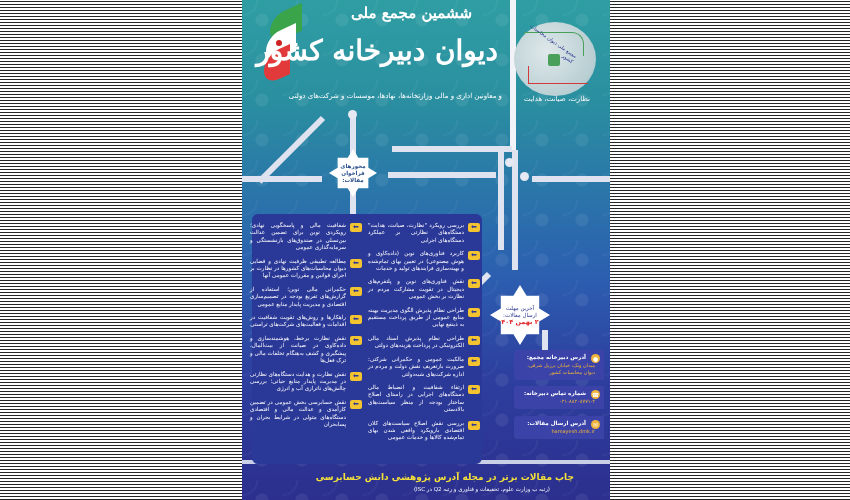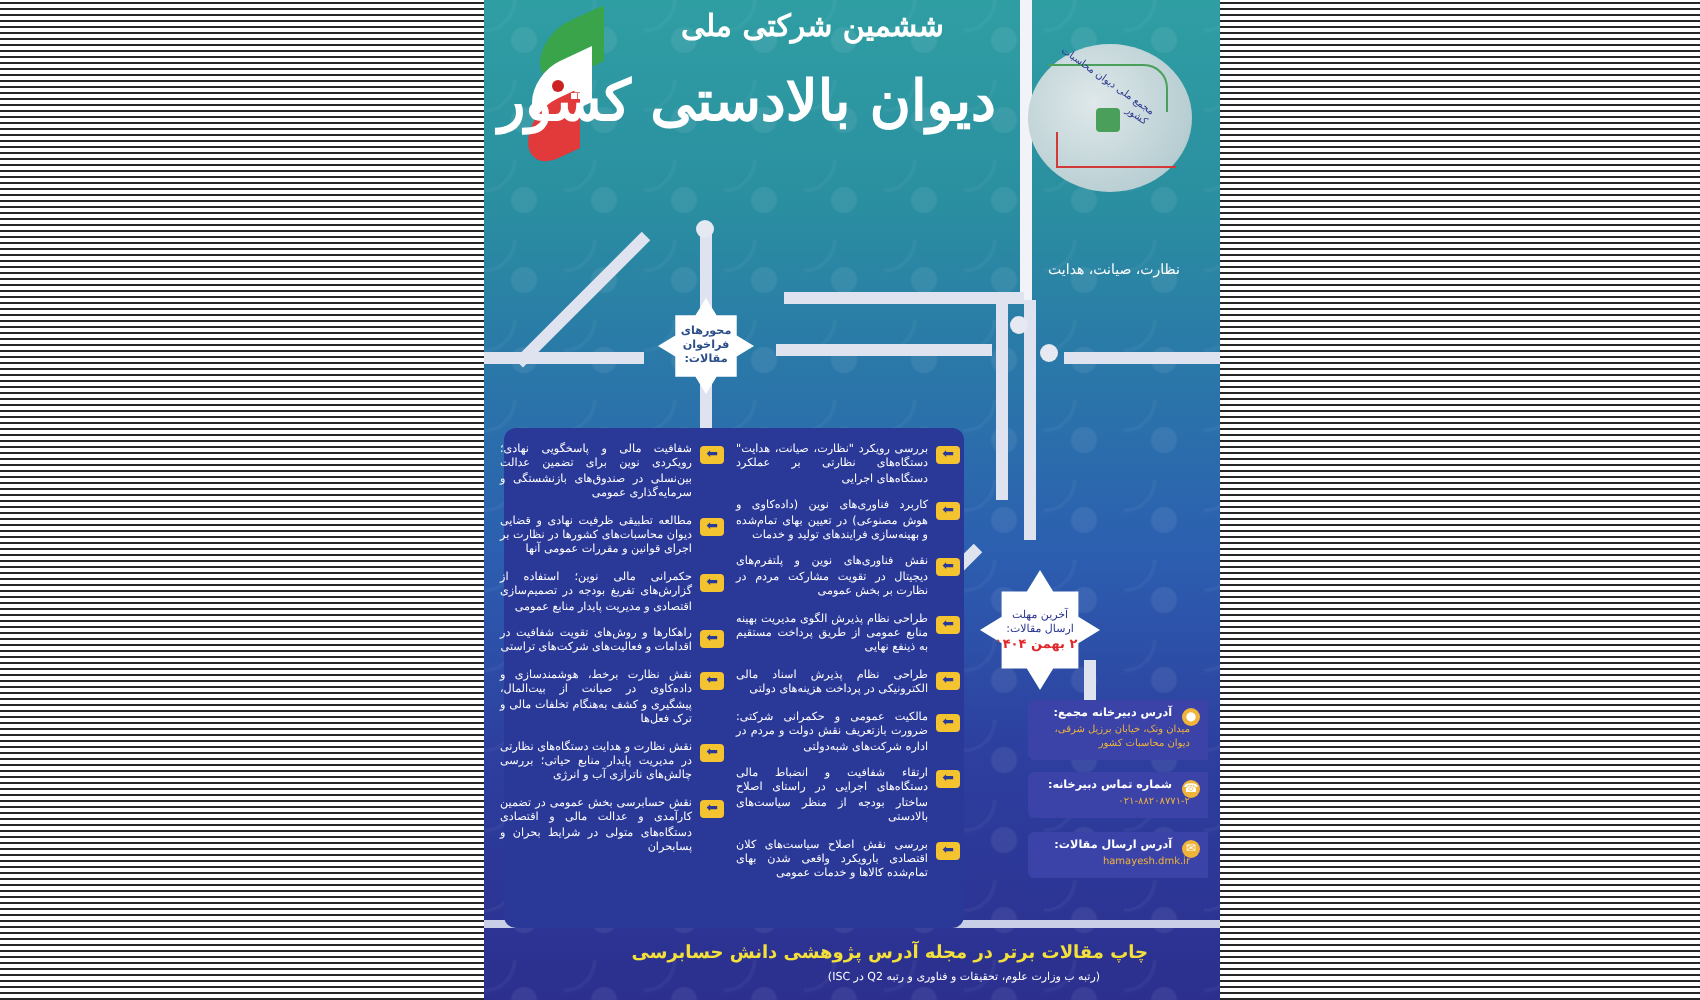--- a/index.html
+++ b/index.html
@@ -39,21 +39,21 @@
   
   .logo {
     position: absolute; left: 272px; top: 22px; width: 82px; height: 74px;
     border-radius: 50%;
     background: radial-gradient(circle at 40% 40%, #dfe8ea, #b9cfd3 70%, #9fbec3);
   }
   .logo .map-line-g { position: absolute; left: 10px; top: 10px; width: 60px; height: 24px; border-top: 1.5px solid #4aa05a; border-right: 1.5px solid #4aa05a; border-radius: 0 12px 0 0; }
   .logo .map-line-r { position: absolute; left: 14px; top: 44px; width: 60px; height: 18px; border-bottom: 1.5px solid #d23a3a; border-left: 1.5px solid #d23a3a; }
   .logo .badge { position: absolute; left: 34px; top: 32px; width: 12px; height: 12px; background: #4aa05a; border-radius: 2px; }
   .logo .logo-text { position: absolute; left: 6px; top: 14px; width: 60px; font-size: 5px; color: #2a3590; transform: rotate(35deg); direction: rtl; }
-  .logo-motto { position: absolute; left: 280px; top: 95px; width: 70px; text-align: center; color: #fff; font-size: 7px; font-family: "DejaVu Serif", serif; margin-top: 36px; }
+  .logo-motto { position: absolute; left: 280px; top: 95px; width: 70px; text-align: center; color: #fff; font-size: 7px; font-family: "DejaVu Serif", serif; }
 
   
   .flag { position: absolute; left: 18px; top: 10px; width: 40px; height: 85px; }
   .flag .g { position: absolute; left: 10px; top: 0; width: 32px; height: 28px; background: #3aa44a; border-radius: 30px 4px 0 30px; transform: skewY(-25deg); }
   .flag .w { position: absolute; left: 6px; top: 20px; width: 30px; height: 28px; background: #fff; border-radius: 24px 0 0 24px; transform: skewY(-25deg); }
   .flag .r { position: absolute; left: 4px; top: 40px; width: 26px; height: 30px; background: #e23a3a; border-radius: 20px 0 0 20px; transform: skewY(-25deg); }
   .flag .emblem { position: absolute; left: 16px; top: 30px; width: 6px; height: 6px; background: #c22; border-radius: 50%; }
 
   .t-small { position: absolute; right: 138px; top: 4px; color: #fff; font-size: 15px; font-family: "DejaVu Serif", serif; font-weight: bold; }
   .t-big { position: absolute; right: 112px; top: 34px; color: #fff; font-size: 28px; font-family: "DejaVu Serif", serif; font-weight: bold; white-space: nowrap; }
@@ -114,22 +114,23 @@
     <div class="logo-text">مجمع ملی دیوان محاسبات کشور</div>
   </div>
   <div class="logo-motto">نظارت، صیانت، هدایت</div>
 
   <div class="flag">
     <div class="g"></div>
       <div class="w"></div>
       <div class="r"></div>
       <div class="emblem"></div>
   </div>
-  <div class="t-small">ششمین شرکتی ملی</div>
-  <div class="t-big">دیوان بالادستی کشور</div>
+  <div class="t-small">ششمین مجمع ملی</div>
+  <div class="t-big">دیوان دبیرخانه کشور</div>
+  <div class="t-sub">و معاونین اداری و مالی وزارتخانه‌ها، نهادها، موسسات و شرکت‌های دولتی</div>
 
   <div class="ln" style="left:0;top:176px;width:80px;height:6px;"></div>
   <div class="ln" style="left:78px;top:118px;width:6px;height:90px;transform:rotate(45deg);transform-origin:top;"></div>
   <div class="ln" style="left:108px;top:112px;width:6px;height:110px;"></div>
   <div class="dot" style="left:106px;top:110px;"></div>
   <div class="ln" style="left:150px;top:146px;width:120px;height:6px;"></div>
   <div class="ln" style="left:146px;top:172px;width:108px;height:6px;"></div>
   <div class="ln" style="left:256px;top:150px;width:6px;height:100px;"></div>
   <div class="ln" style="left:270px;top:150px;width:6px;height:120px;"></div>
   <div class="ln" style="left:290px;top:176px;width:78px;height:6px;"></div>

